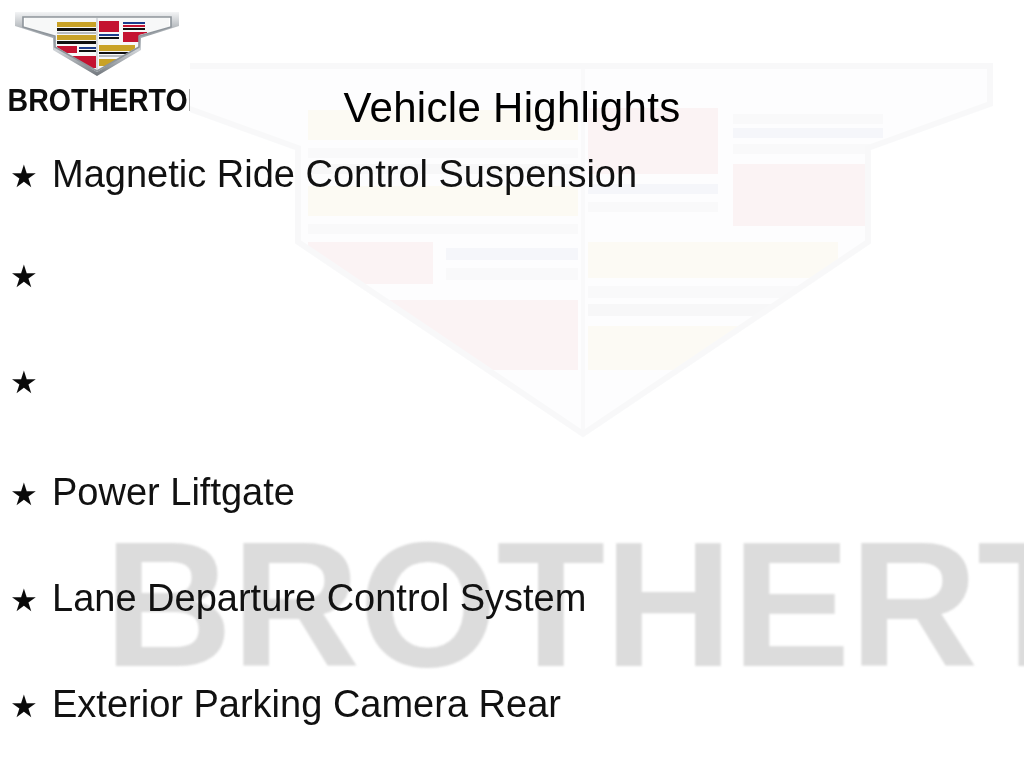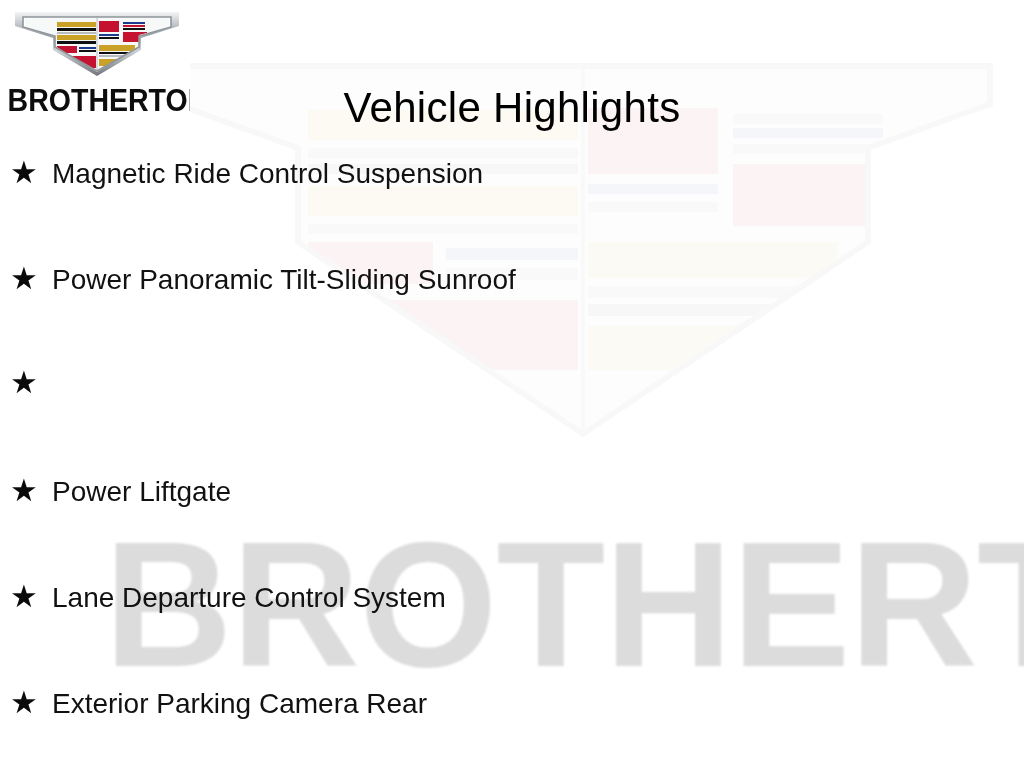--- a/index.html
+++ b/index.html
@@ -133,21 +133,21 @@
     flex: 0 0 auto;
     width: 42px;
     color: #0a0a0a;
     font-size: 31px;
     line-height: 38px;
     text-align: left;
   }
   .hl-text {
     flex: 0 1 auto;
     color: #111111;
-    font-size: 28px;
+    font-size: 38px;
     line-height: 44px;
     font-weight: normal;
     white-space: nowrap;
     letter-spacing: 0px;
   }
 </style>
 </head>
 <body>
 
 <div id="slide">
@@ -254,21 +254,20 @@
 
   <div class="slide-title">Vehicle Highlights</div>
 
   <ul class="highlights">
     <li class="hl-item">
       <span class="hl-star">★</span>
       <span class="hl-text">Magnetic Ride Control Suspension</span>
     </li>
     <li class="hl-item">
       <span class="hl-star">★</span>
-      <span class="hl-text">Power Panoramic Tilt-Sliding Sunroof</span>
     </li>
     <li class="hl-item">
       <span class="hl-star">★</span>
     </li>
     <li class="hl-item">
       <span class="hl-star">★</span>
       <span class="hl-text">Power Liftgate</span>
     </li>
     <li class="hl-item">
       <span class="hl-star">★</span>

